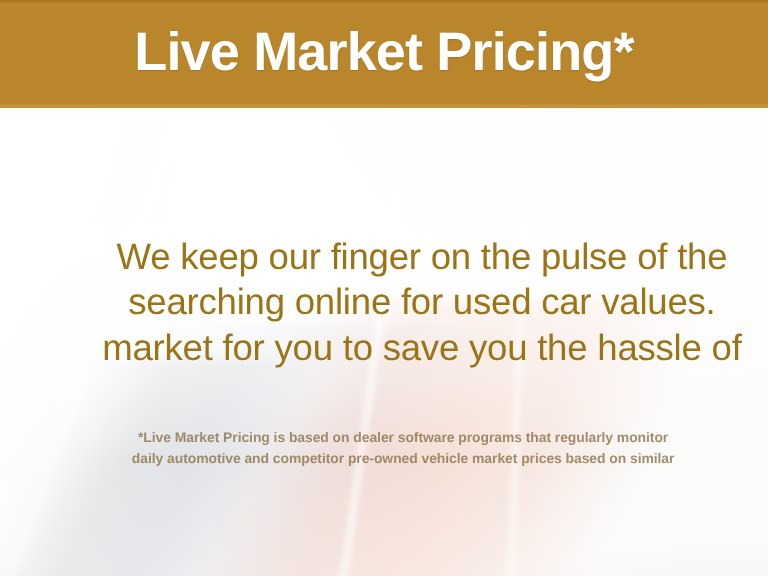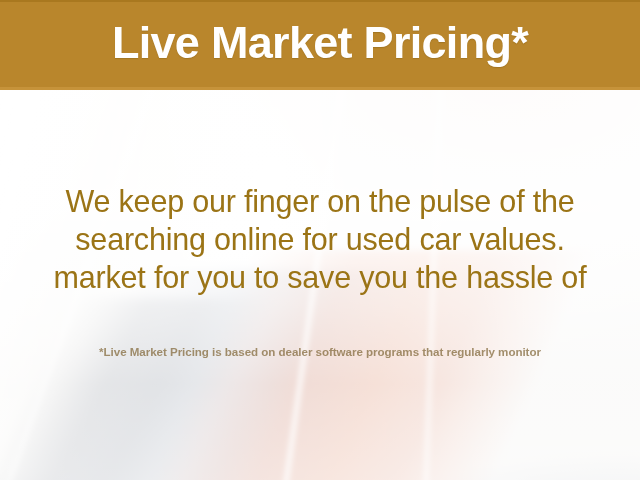--- a/index.html
+++ b/index.html
@@ -166,23 +166,24 @@
     white-space: nowrap;
     text-shadow: 0 1px 1px rgba(120,86,20,0.35);
   }
 
   
   .content {
     position: relative;
     z-index: 2;
     height: 280px;
     box-sizing: border-box;
-    padding: 4px 22px;
+    padding: 17px 22px;
     display: flex;
     flex-direction: column;
+    align-items: flex-end;
   }
 
   .headline {
     margin: 0;
     padding-top: 88px;
     text-align: center;
     color: #9b7416;
     font-size: 30.5px;
     font-weight: normal;
     line-height: 38px;
@@ -228,16 +229,17 @@
   <div class="content">
 
     <p class="headline">
       <span class="hl-line">We keep our finger on the pulse of the</span>
       <span class="hl-line">searching online for used car values.</span>
       <span class="hl-line">market for you to save you the hassle of</span>
     </p>
 
     <p class="disclaimer">
       <span class="dl-line">*Live Market Pricing is based on dealer software programs that regularly monitor</span>
+      <span class="dl-line">daily automotive and competitor pre-owned vehicle market prices based on similar</span>
     </p>
 
   </div>
 </div>
 
 </body></html>

